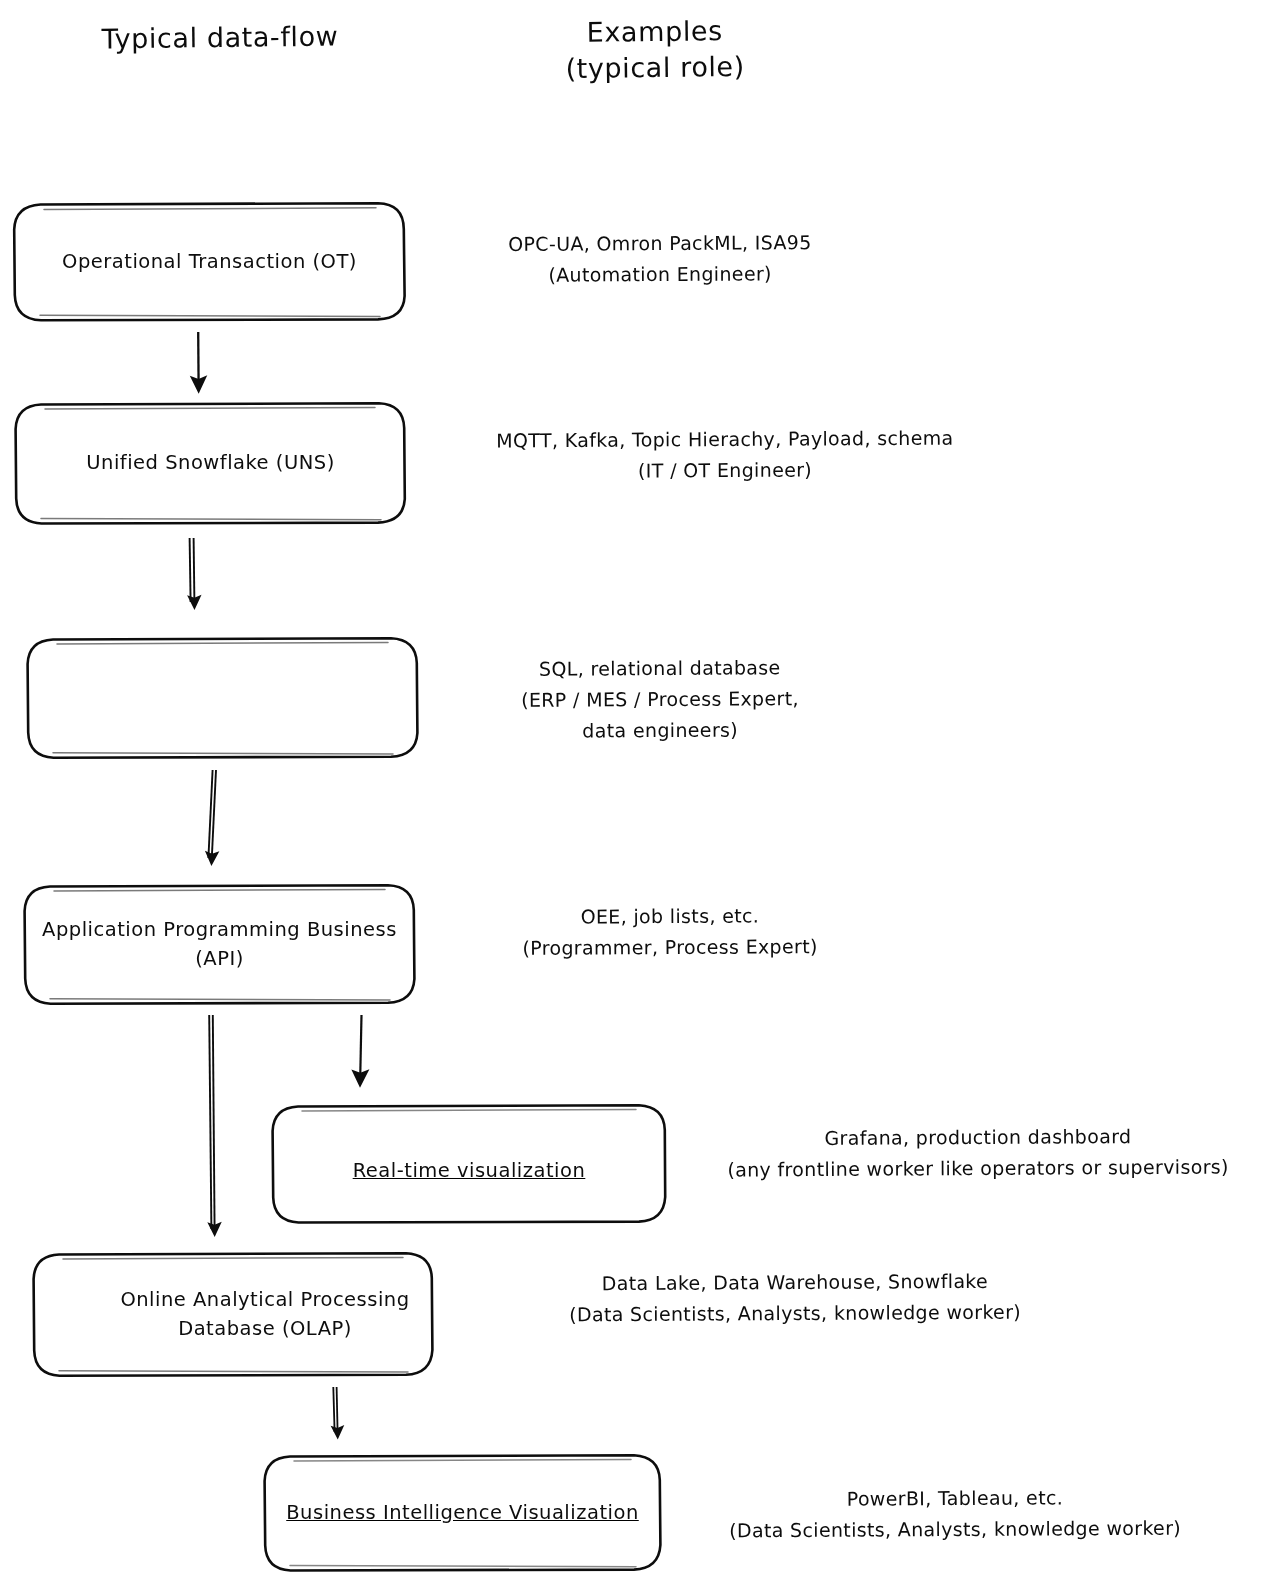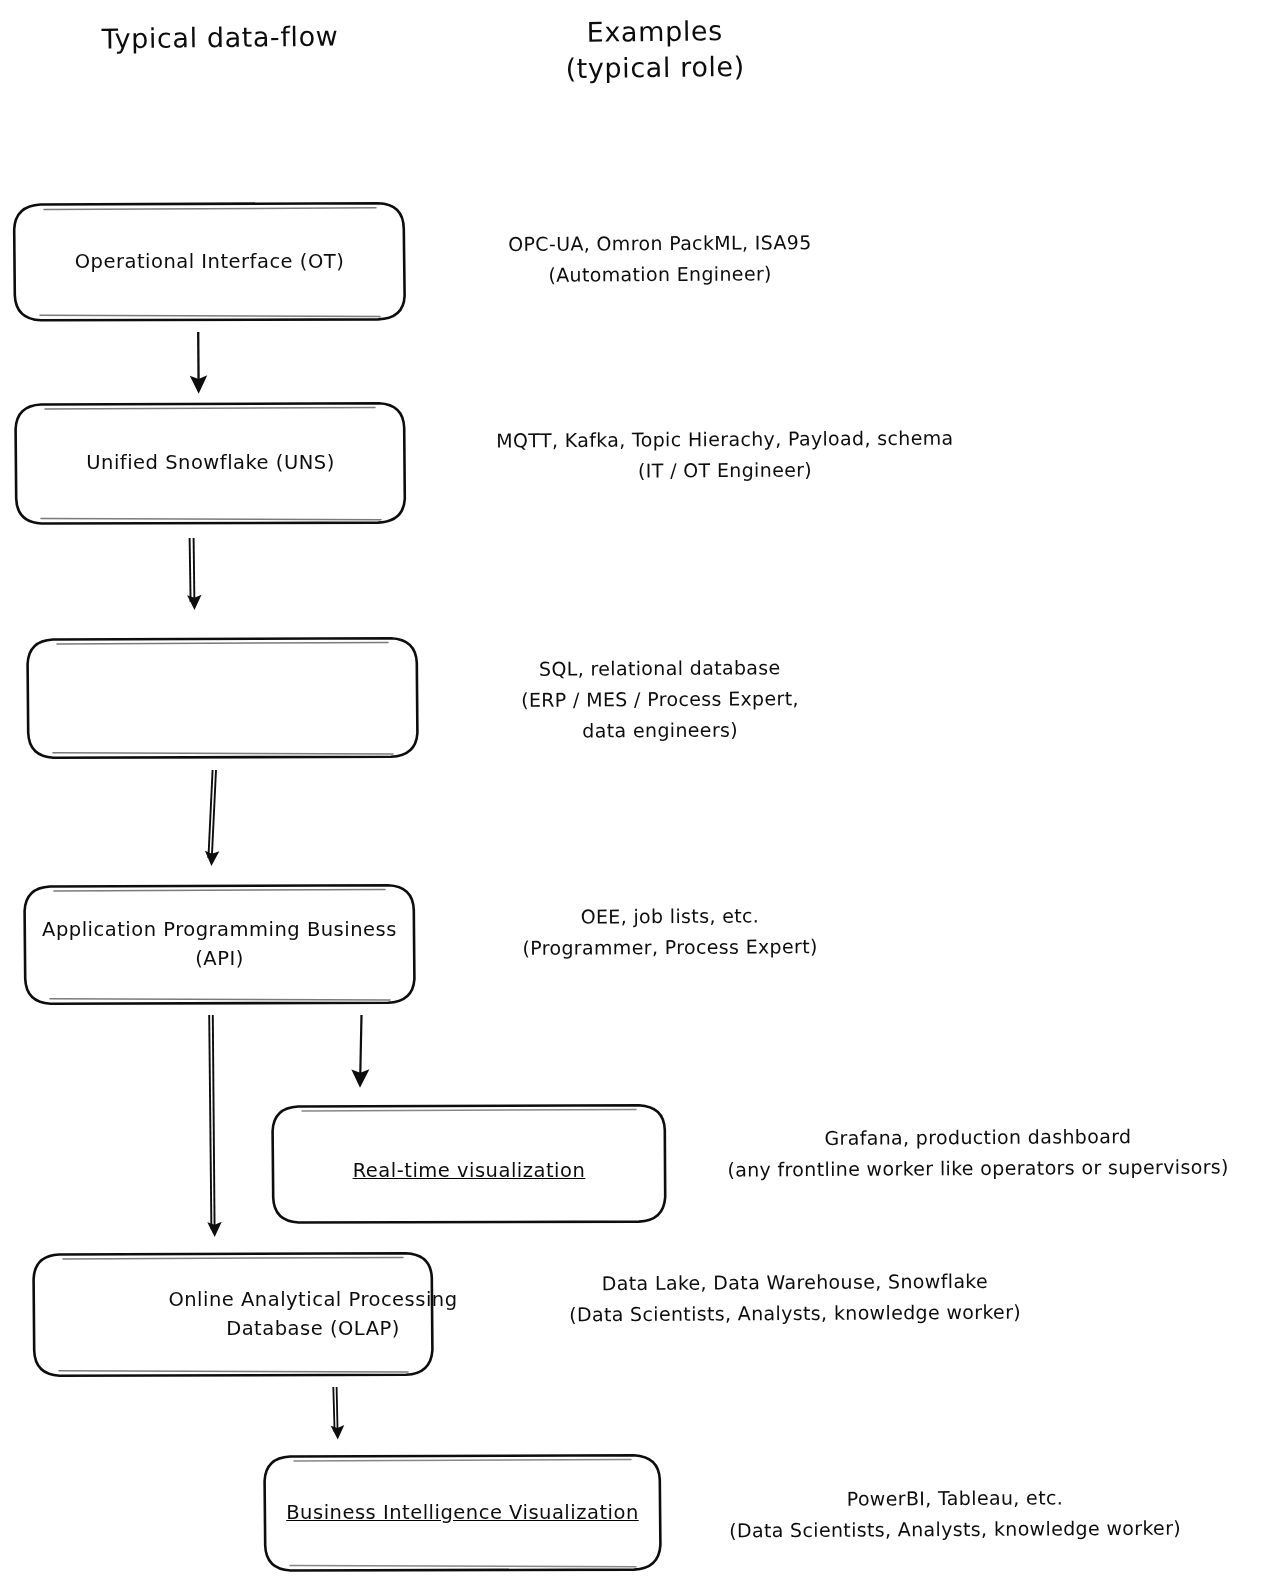--- a/index.html
+++ b/index.html
@@ -156,38 +156,38 @@
       </g>
     </g>
   </svg>
 
   <div class="col-header" style="left:60px; top:20px; width:320px;">Typical data-flow</div>
 
   <div class="col-header" style="left:500px; top:14px; width:310px;">Examples
 (typical role)</div>
 
   <div class="node" style="left:14px; top:203px; width:391px; height:118px;">
-    <span class="node-label">Operational Interface (OT)</span>
+    <span class="node-label">Operational Transaction (OT)</span>
   </div>
 
   <div class="node" style="left:15px; top:403px; width:391px; height:121px;">
     <span class="node-label">Unified Snowflake (UNS)</span>
   </div>
 
 
   <div class="node" style="left:24px; top:885px; width:391px; height:119px;">
     <span class="node-label">Application Programming Business
 (API)</span>
   </div>
 
   <div class="node" style="left:272px; top:1098px; width:394px; height:146px;text-decoration:underline;">
     <span class="node-label">Real-time visualization</span>
   </div>
 
-  <div class="node" style="left:33px; top:1253px; width:464px; height:123px;margin-left:48px;">
+  <div class="node" style="left:33px; top:1253px; width:464px; height:123px;">
     <span class="node-label">Online Analytical Processing
 Database (OLAP)</span>
   </div>
 
   <div class="node" style="left:264px; top:1455px; width:397px; height:116px;text-decoration:underline;">
     <span class="node-label">Business Intelligence Visualization</span>
   </div>
 
   <div class="example" style="left:450px; top:228px; width:420px;">OPC-UA, Omron PackML, ISA95
 (Automation Engineer)</div>

